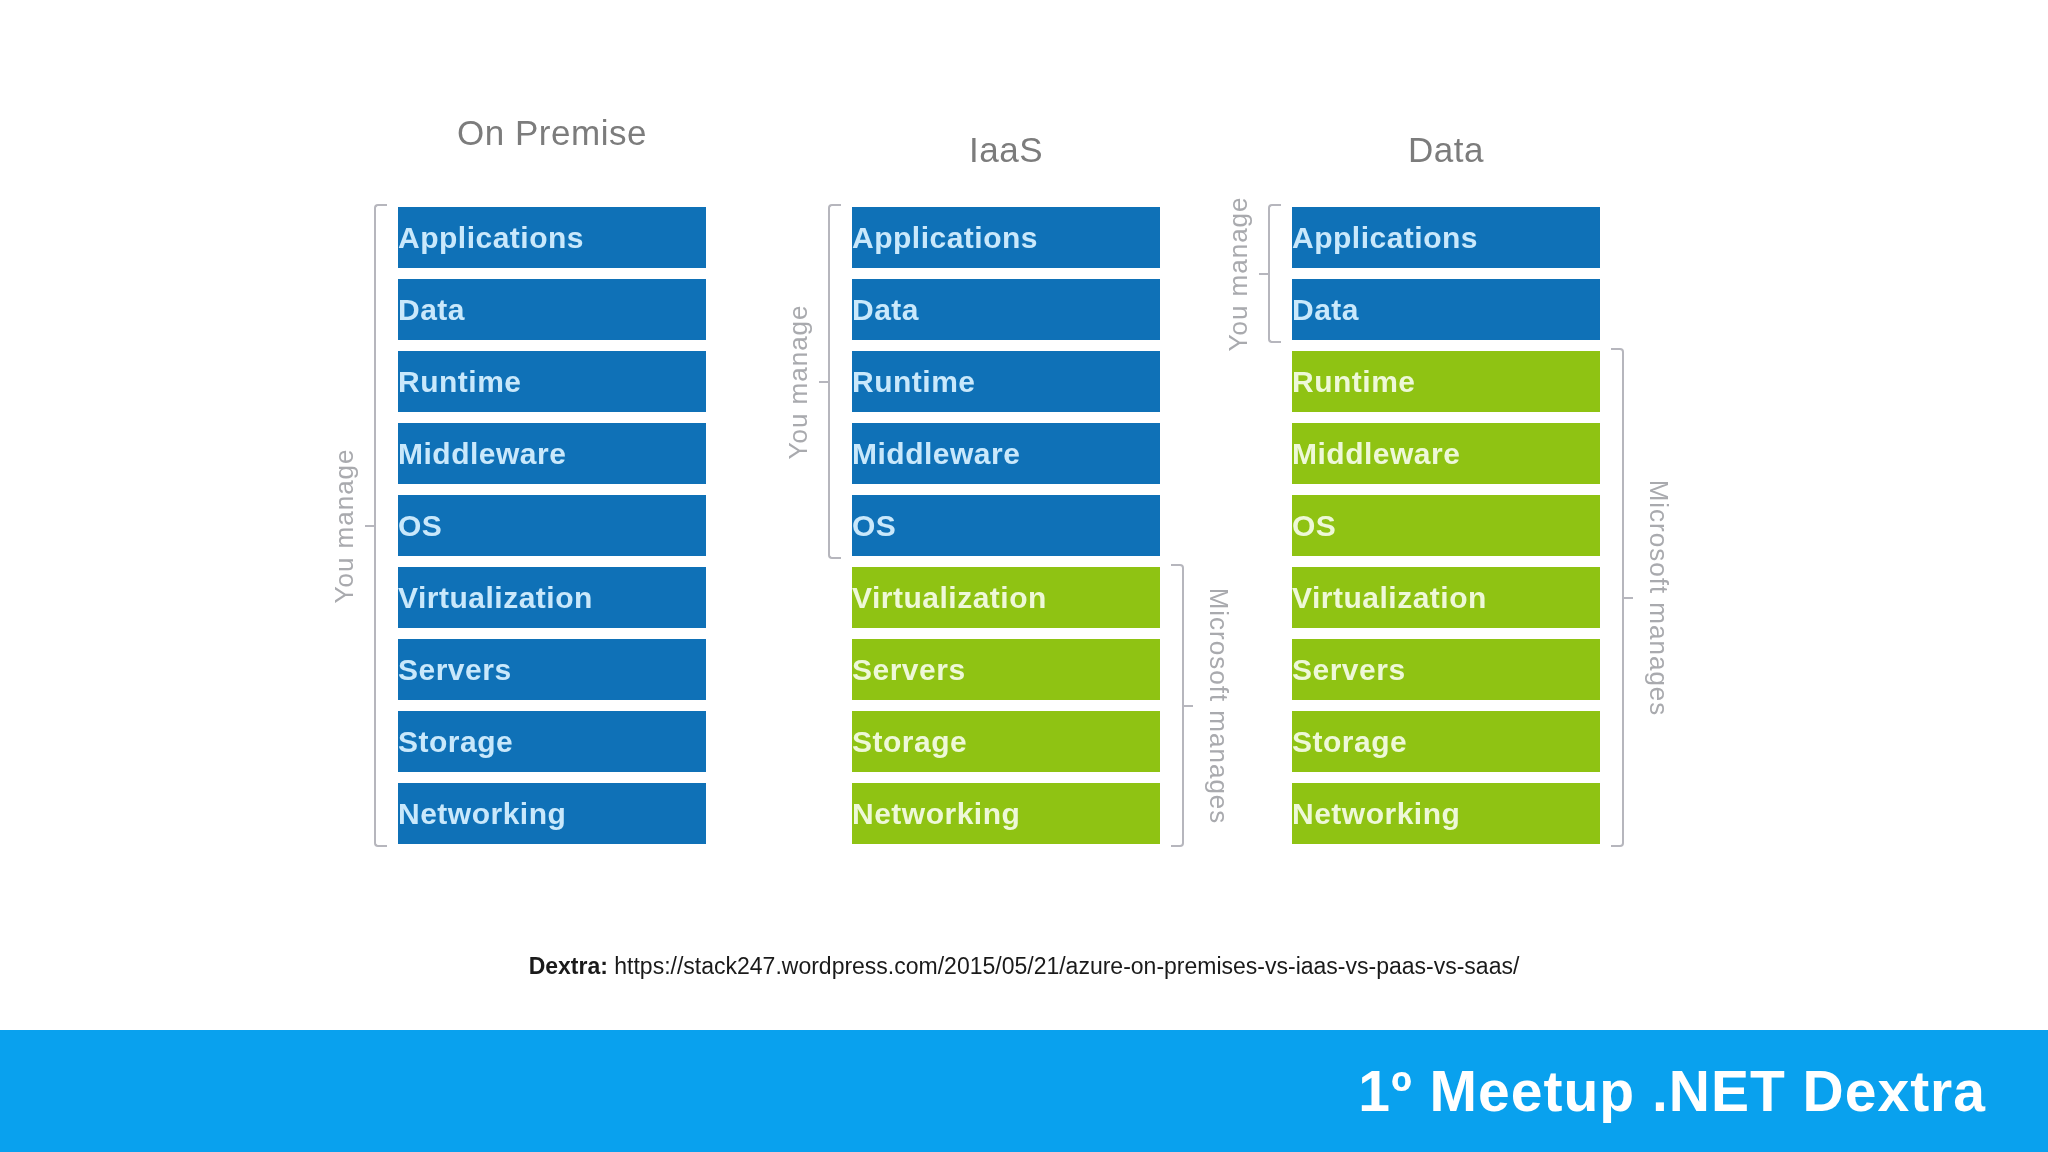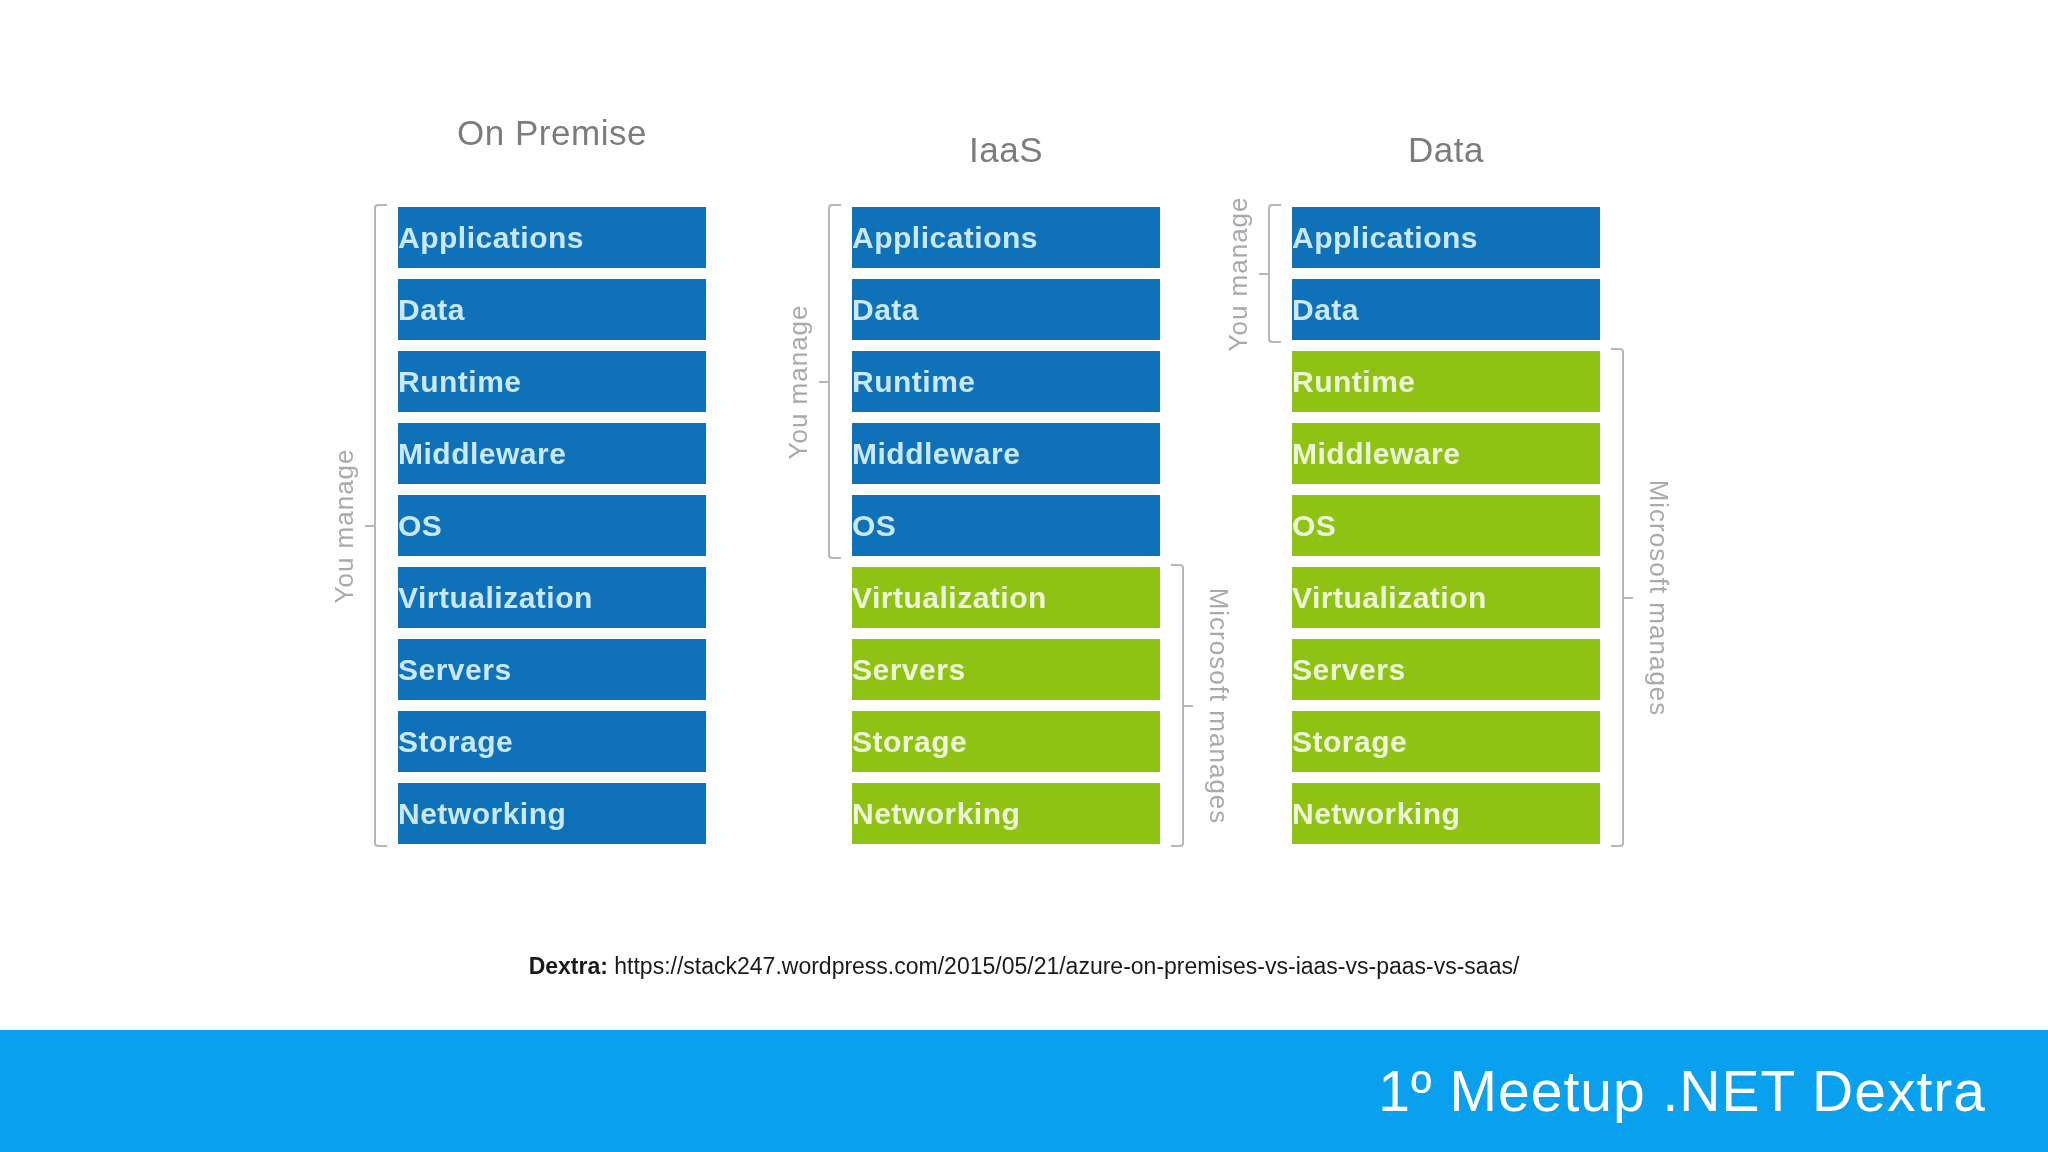--- a/index.html
+++ b/index.html
@@ -118,17 +118,17 @@
       <div class="bracket" style="left: 1611px; top: 348px; width: 13px; height: 499px; border-top: 2px solid rgb(182, 182, 189); border-right: 2px solid rgb(182, 182, 189); border-bottom: 2px solid rgb(182, 182, 189); border-image: initial; border-left: none; border-radius: 0px 4px 4px 0px;"></div>
       <div class="nub" style="left: 1624px; top: 596.5px; width: 9px; height: 2px; background: rgb(182, 182, 189);"></div>
       <div class="side-label" style="left: 1658px; top: 597.5px; color: rgb(169, 170, 174); transform: translate(-50%, -50%) rotate(90deg);">Microsoft manages</div>
     </div>
 
   <p class="source" style="color: rgb(26, 26, 26);">
     <span class="source-label">Dextra:</span>
     <span class="source-url">https://stack247.wordpress.com/2015/05/21/azure-on-premises-vs-iaas-vs-paas-vs-saas/</span>
   </p>
 
-  <div class="footer" style="background: rgb(9, 161, 238); color: rgb(255, 255, 255);">
+  <div class="footer" style="background: rgb(9, 161, 238); color: rgb(255, 255, 255); font-weight: bold;">
     <span>1º Meetup .NET Dextra</span>
   </div>
 
 </div>
 
 </body></html>

